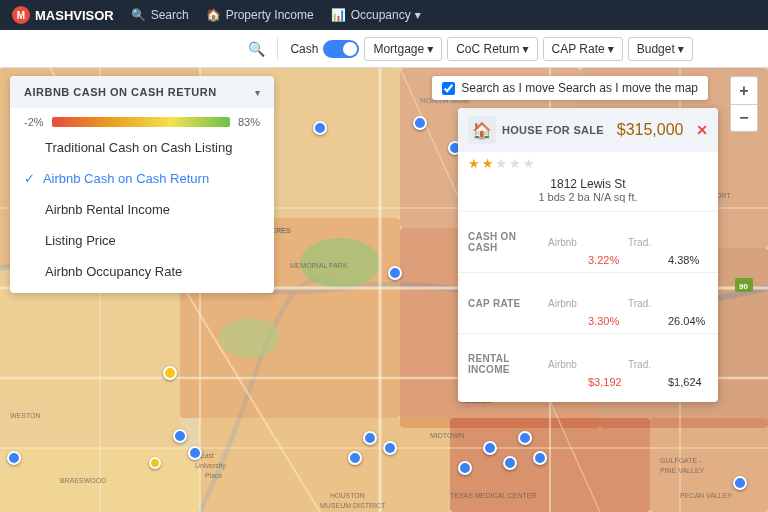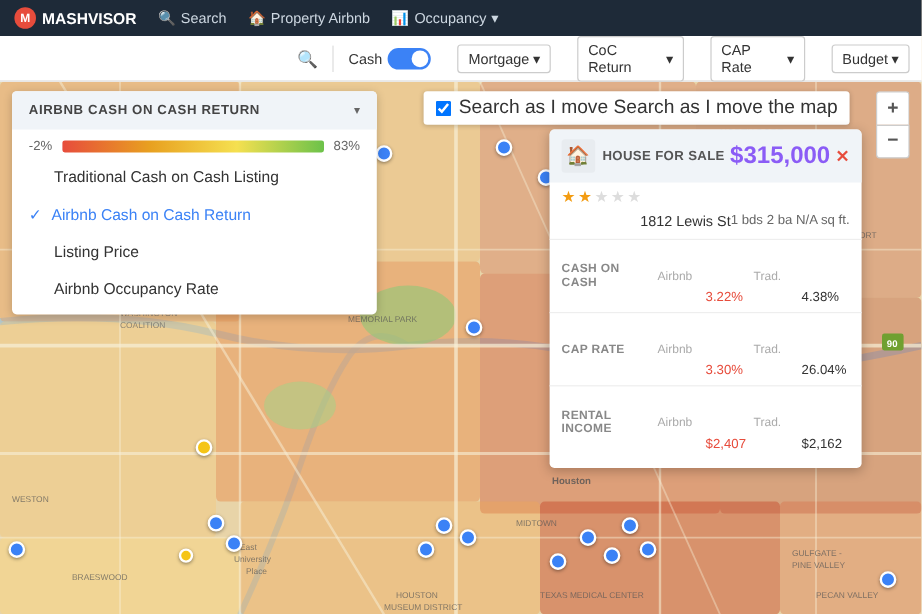--- a/index.html
+++ b/index.html
@@ -54,21 +54,21 @@
       font-size: 13px; color: #333;
       flex: 0 0 230px;
     }
     .search-icon-btn {
       color: #888; font-size: 14px; cursor: pointer;
     }
     .divider-v {
       width: 1px; height: 22px; background: #ddd; margin: 0 4px;
     }
     .filter-group {
-      display: flex; align-items: center; gap: 22px; flex: 1;
+      display: flex; align-items: center; gap: 5px; flex: 1;
     }
     .toggle-group {
       display: flex; align-items: center; gap: 5px;
     }
     .toggle-label { font-size: 12px; color: #333; }
     .toggle-switch {
       width: 36px; height: 18px; background: #3b82f6; border-radius: 9px;
       position: relative; cursor: pointer;
     }
     .toggle-switch::after {
@@ -105,21 +105,21 @@
       display: flex;
       align-items: center;
       gap: 6px;
       background: white;
       padding: 5px 10px;
       border-radius: 3px;
       box-shadow: 0 1px 4px rgba(0,0,0,0.2);
       z-index: 50;
     }
     .map-search-bar input[type="checkbox"] { cursor: pointer; }
-    .map-search-label { font-size: 16px; color: #333; }
+    .map-search-label { font-size: 12px; color: #333; }
 
     .zoom-controls {
       position: absolute;
       top: 8px;
       right: 10px;
       display: flex;
       flex-direction: column;
       z-index: 50;
     }
     .zoom-btn {
@@ -134,21 +134,21 @@
     .zoom-btn:last-child { border-radius: 0 0 3px 3px; }
 
     
     .heatmap-dropdown {
       position: absolute;
       top: 8px;
       left: 10px;
       background: white;
       border-radius: 4px;
       box-shadow: 0 2px 8px rgba(0,0,0,0.2);
-      width: 304px;
+      width: 264px;
       z-index: 200;
       padding-bottom: 6px;
     }
     .dropdown-header {
       background: #f0f4f8;
       padding: 10px 14px;
       border-radius: 4px 4px 0 0;
       display: flex; align-items: center; justify-content: space-between;
       cursor: pointer;
     }
@@ -202,34 +202,34 @@
     }
     .card-type-badge {
       display: flex; align-items: center; gap: 6px;
     }
     .house-icon {
       width: 28px; height: 28px; background: #e8ecf0;
       border-radius: 3px; display: flex; align-items: center; justify-content: center;
       font-size: 16px;
     }
     .card-type-text { font-size: 11px; font-weight: bold; color: #555; text-transform: uppercase; letter-spacing: 0.3px; }
-    .card-price { font-size: 20px; font-weight: bold; color: #8b5cf6; }
+    .card-price { font-size: 16px; font-weight: normal; color: #a16207; }
     .card-close { color: #e74c3c; font-size: 14px; cursor: pointer; font-weight: bold; }
 
     .card-stars {
       padding: 4px 10px;
       display: flex; gap: 2px; align-items: center;
     }
     .star { color: #f39c12; font-size: 13px; }
     .star.empty { color: #ddd; }
 
     .card-address {
       padding: 2px 10px 6px;
       font-size: 12px; color: #333;
-      display: flex; justify-content: flex-end; align-items: center;
+      display: flex; justify-content: flex-end; align-items: center; flex-direction: column;
     }
     .card-meta { font-size: 11px; color: #666; }
 
     .card-divider { height: 1px; background: #eee; margin: 2px 0; }
 
     .card-row {
       padding: 4px 10px;
       display: grid;
       grid-template-columns: 80px 1fr 1fr 1fr 1fr;
       align-items: center;
@@ -262,21 +262,21 @@
   <div class="nav-logo">
     <div class="nav-logo-icon">M</div>
     <span>MASHVISOR</span>
   </div>
   <div class="nav-item">
     <span>🔍</span>
     <span>Search</span>
   </div>
   <div class="nav-item">
     <span>🏠</span>
-    <span>Property Airbnb</span>
+    <span>Property Income</span>
   </div>
   <div class="nav-item">
     <span>📊</span>
     <span>Occupancy</span>
     <span>▾</span>
   </div>
 </nav>
 
 <div class="search-bar">
   <input class="search-input" type="text" style="">
@@ -431,20 +431,24 @@
     <div class="dropdown-item">
       <span class="no-check"></span>
       <span>Traditional Cash on Cash Listing</span>
     </div>
     <div class="dropdown-item selected">
       <span class="check-icon">✓</span>
       <span>Airbnb Cash on Cash Return</span>
     </div>
     <div class="dropdown-item">
       <span class="no-check"></span>
+      <span>Airbnb Rental Income</span>
+    </div>
+    <div class="dropdown-item">
+      <span class="no-check"></span>
       <span>Listing Price</span>
     </div>
     <div class="dropdown-item">
       <span class="no-check"></span>
       <span>Airbnb Occupancy Rate</span>
     </div>
   </div>
 
   <div class="property-card">
     <div class="card-header">
@@ -493,19 +497,19 @@
       <span class="card-row-val airbnb">3.30%</span>
       <span class="card-row-key">Trad.</span>
       <span class="card-row-val">26.04%</span>
     </div>
 
     <div class="card-divider"></div>
 
     <div class="card-row">
       <span class="card-row-label">RENTAL INCOME</span>
       <span class="card-row-key">Airbnb</span>
-      <span class="card-row-val airbnb">$2,407</span>
+      <span class="card-row-val airbnb">$3,192</span>
       <span class="card-row-key">Trad.</span>
-      <span class="card-row-val">$2,162</span>
+      <span class="card-row-val">$1,624</span>
     </div>
   </div>
 
 </div>
 
 </body></html>

